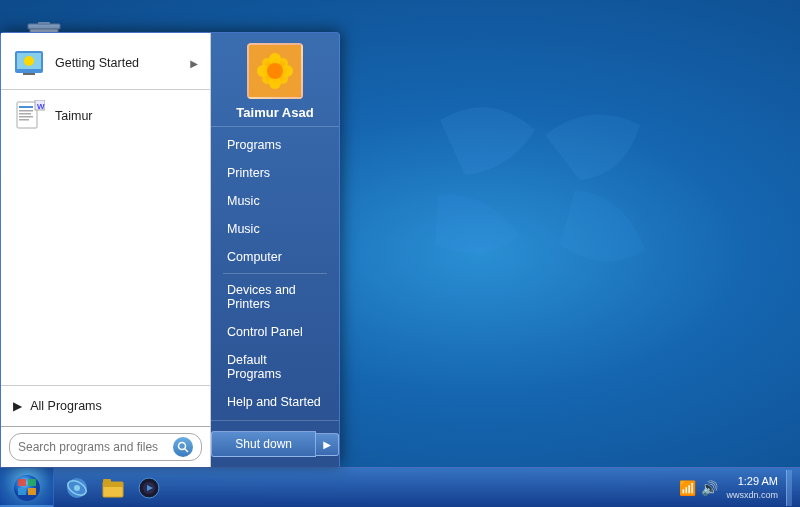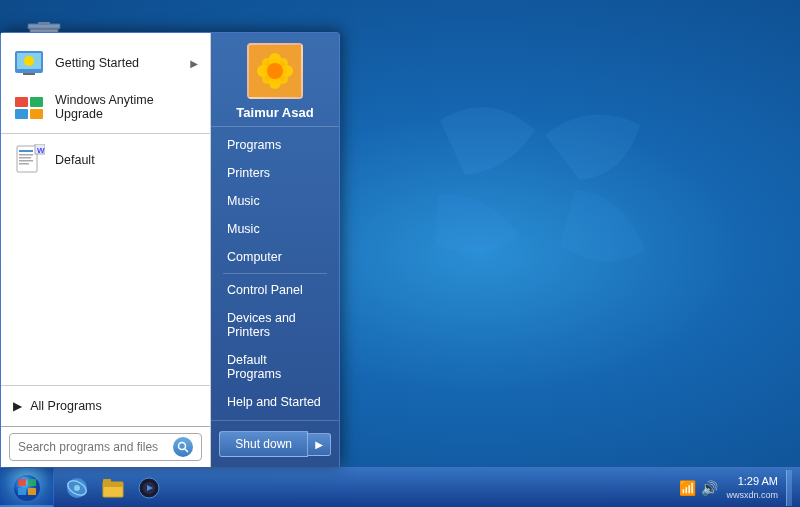--- a/index.html
+++ b/index.html
@@ -217,21 +217,21 @@
     
     .start-search {
       padding: 6px 8px;
       background: white;
       border-top: 1px solid #aaa;
     }
     .search-input-wrap {
       display: flex;
       align-items: center;
       border: 1px solid #aaa;
-      border-radius: 4px;
+      border-radius: 12px;
       background: white;
       padding: 3px 8px;
     }
     .search-input {
       border: none;
       outline: none;
       flex: 1;
       font-size: 12px;
       background: transparent;
       color: #666;
@@ -292,21 +292,21 @@
     }
 
     .start-right-bottom {
       border-top: 1px solid rgba(255,255,255,0.2);
       padding: 4px 0;
     }
 
     .shutdown-bar {
       display: flex;
       align-items: center;
-      padding: 6px 8px;
+      padding: 6px 0;
     }
 
     .shutdown-btn {
       flex: 1;
       background: linear-gradient(to bottom, #5a8ed0 0%, #3a6ab0 100%);
       border: 1px solid rgba(200,220,255,0.5);
       border-radius: 3px 0 0 3px;
       color: white;
       font-size: 12px;
       padding: 5px 12px;
@@ -372,48 +372,37 @@
                 <rect x="2" y="4" width="28" height="22" rx="2" fill="#4a90d9"></rect>
                 <rect x="4" y="6" width="24" height="16" fill="#87ceeb"></rect>
                 <circle cx="16" cy="14" r="5" fill="#ffd700"></circle>
                 <rect x="10" y="26" width="12" height="2" fill="#6a6a6a"></rect>
               </svg>
             </div>
             <span class="menu-item-label">Getting Started</span>
             <span class="menu-item-arrow">▶</span>
           </div>
 
-          <div class="menu-item">
-            <div class="menu-item-icon">
-              <svg width="32" height="32" viewBox="0 0 32 32">
-                <rect x="2" y="6" width="13" height="10" fill="#e74c3c" rx="1"></rect>
-                <rect x="17" y="6" width="13" height="10" fill="#27ae60" rx="1"></rect>
-                <rect x="2" y="18" width="13" height="10" fill="#3498db" rx="1"></rect>
-                <rect x="17" y="18" width="13" height="10" fill="#f39c12" rx="1"></rect>
-              </svg>
-            </div>
-            <span class="menu-item-label">Windows Anytime Upgrade</span>
-          </div>
 
           <div class="start-separator"></div>
 
           <div class="menu-item">
             <div class="menu-item-icon">
               <svg width="32" height="32" viewBox="0 0 32 32">
                 <rect x="4" y="2" width="20" height="26" rx="1" fill="white" stroke="#aaa" stroke-width="1"></rect>
                 <rect x="6" y="6" width="14" height="2" fill="#4a90d9"></rect>
                 <rect x="6" y="10" width="14" height="1.5" fill="#aaa"></rect>
                 <rect x="6" y="13" width="12" height="1.5" fill="#aaa"></rect>
                 <rect x="6" y="16" width="14" height="1.5" fill="#aaa"></rect>
                 <rect x="6" y="19" width="10" height="1.5" fill="#aaa"></rect>
                 <rect x="22" y="0" width="10" height="10" fill="#e8e8ff" stroke="#aaa" stroke-width="1"></rect>
                 <text x="24" y="9" font-size="8" fill="#4a4af0" font-weight="bold">W</text>
               </svg>
             </div>
-            <span class="menu-item-label">Default</span>
+            <span class="menu-item-label">Taimur</span>
           </div>
 
         </div>
 
         <div class="start-left-bottom">
           <div class="all-programs-item">
             <span style="font-size:12px;">▶</span>
             <span>All Programs</span>
           </div>
         </div>
@@ -464,24 +453,24 @@
             <span>Music</span>
           </div>
           <div class="right-item">
             <span>Music</span>
           </div>
           <div class="right-item">
             <span>Computer</span>
           </div>
           <div style="height:1px;background:rgba(255,255,255,0.2);margin:2px 12px;"></div>
           <div class="right-item">
+            <span>Devices and Printers</span>
+          </div>
+          <div class="right-item">
             <span>Control Panel</span>
-          </div>
-          <div class="right-item">
-            <span>Devices and Printers</span>
           </div>
           <div class="right-item">
             <span>Default Programs</span>
           </div>
           <div class="right-item">
             <span>Help and Started</span>
           </div>
         </div>
 
         <div class="start-right-bottom">

